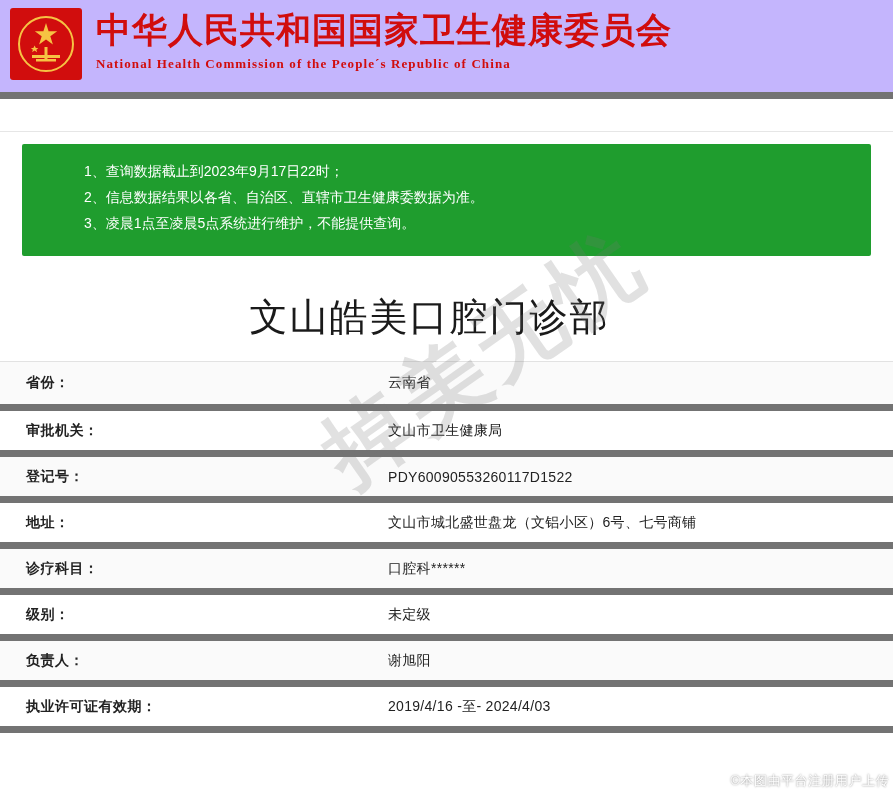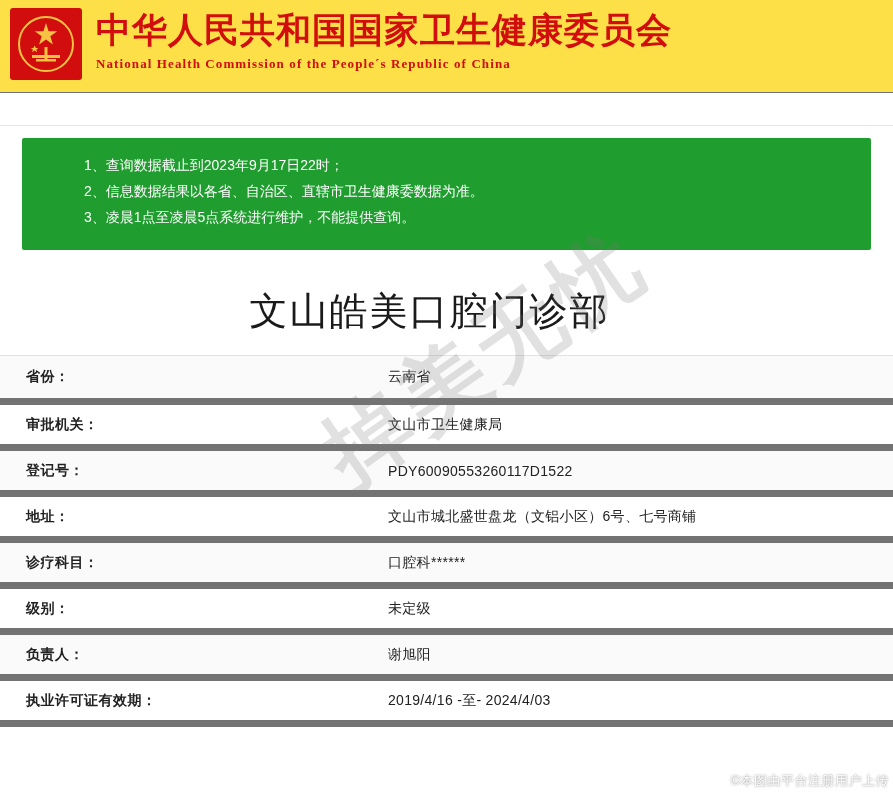--- a/index.html
+++ b/index.html
@@ -13,22 +13,22 @@
     font-family: "Liberation Sans", "DejaVu Sans", sans-serif;
     color: #222;
     overflow: hidden;
     position: relative;
   }
 
   
   .header {
     position: relative;
     height: 92px;
-    border-bottom: 1px solid #737373;
-    background: #fde047;
+    border-bottom: 7px solid #737373;
+    background: #c4b5fd;
     overflow: hidden;
   }
   .emblem {
     position: absolute;
     left: 10px;
     top: 8px;
     width: 72px;
     height: 72px;
     background: #d10d0d;
     border-radius: 3px;

